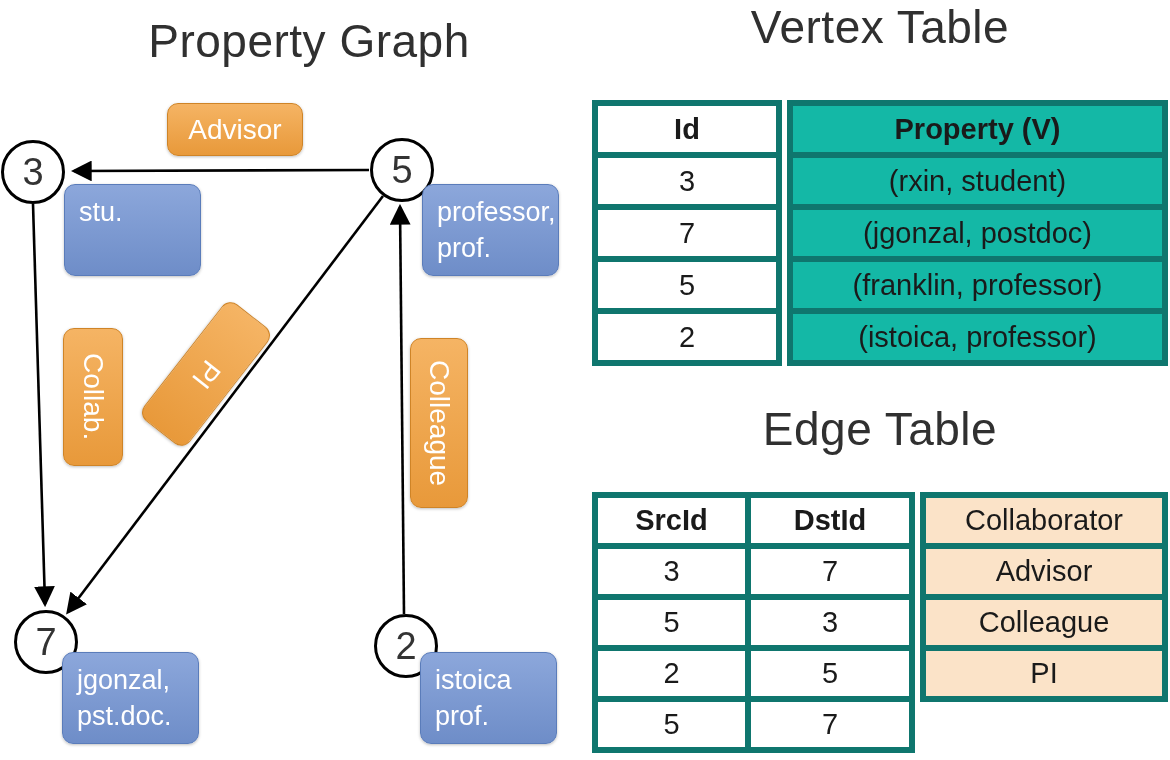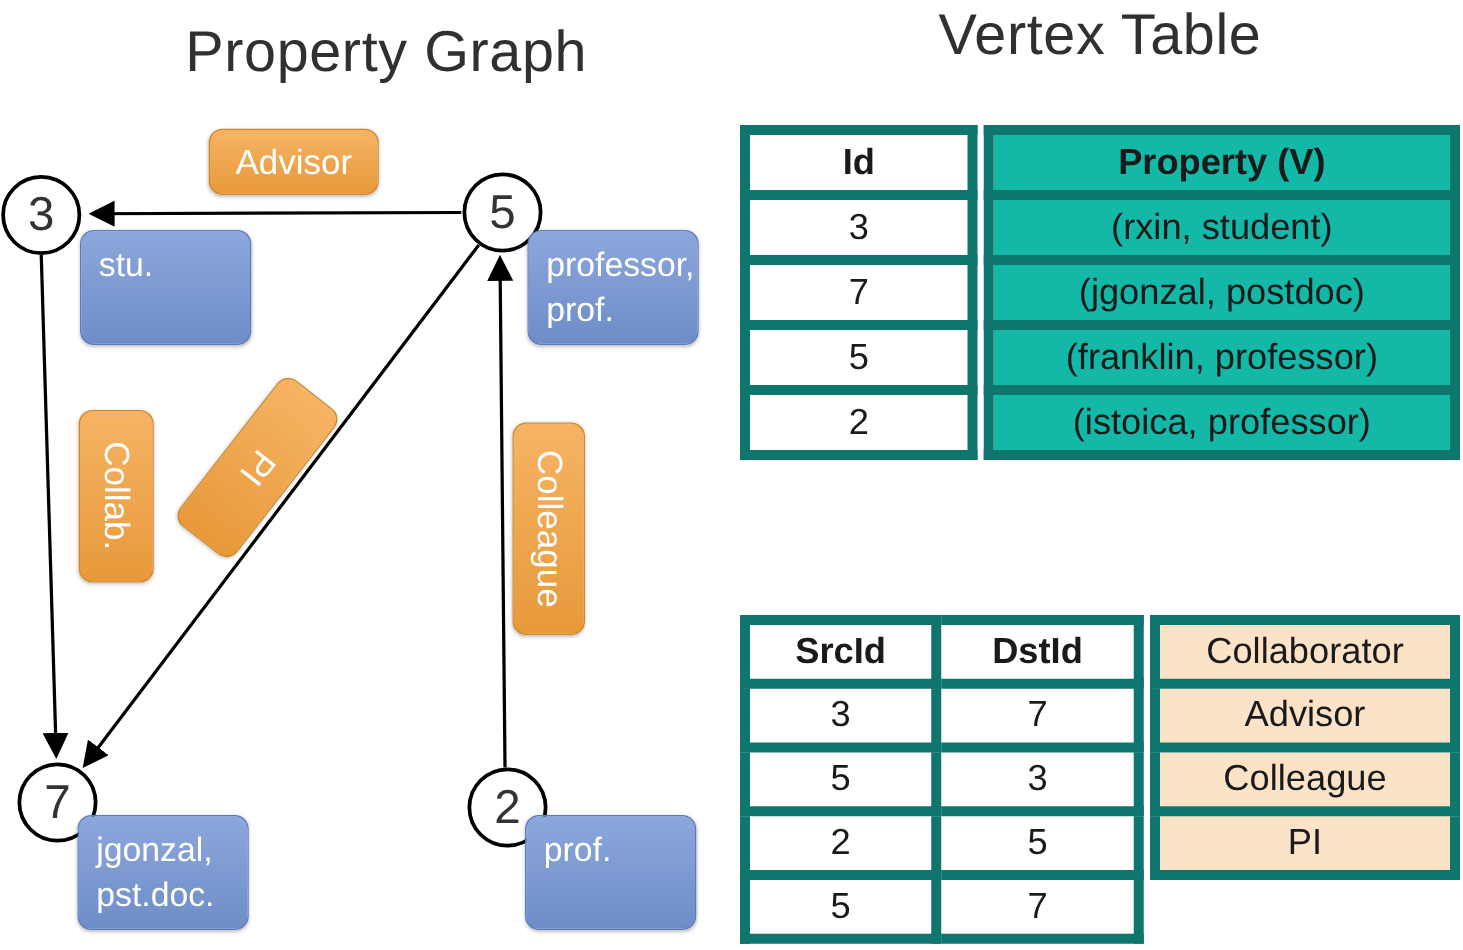--- a/index.html
+++ b/index.html
@@ -29,21 +29,21 @@
             border:1px solid #cf8427; color:#fff;
             display:flex; align-items:center; justify-content:center;
             font-size:28px; box-shadow:0 1px 3px rgba(0,0,0,0.25); z-index:5; }
   .elabel .vtext { writing-mode:vertical-rl; }
 
   .edges { position:absolute; left:0; top:0; z-index:2; }
 
   
   table.tbl { position:absolute; border-collapse:collapse; table-layout:fixed;
               border:3px solid #000; background:#fff; z-index:2; }
-  table.tbl th, table.tbl td { border:8px solid #0f766e; text-align:center;
+  table.tbl th, table.tbl td { border:6px solid #0f766e; text-align:center;
               vertical-align:middle; font-size:29px; color:#1a1a1a; overflow:hidden; white-space:nowrap; }
   table.tbl th { font-weight:bold; }
   table.tbl td { font-weight:normal; }
   .vt th, .vt td { height:52px; }
   .et th, .et td { height:51px; }
   .cellblue  { background:#14b8a6; }
   .cellorange{ background:#fbe3c8; }
 </style>
 </head>
 <body>
@@ -57,20 +57,21 @@
       </marker>
     </defs>
     <line x1="369" y1="170" x2="74" y2="171" stroke="#000" stroke-width="2.6" marker-end="url(#arrowhead)"></line>
     <line x1="33" y1="204" x2="45" y2="604" stroke="#000" stroke-width="2.6" marker-end="url(#arrowhead)"></line>
     <line x1="383" y1="196" x2="68" y2="612" stroke="#000" stroke-width="2.6" marker-end="url(#arrowhead)"></line>
     <line x1="404" y1="614" x2="400" y2="207" stroke="#000" stroke-width="2.6" marker-end="url(#arrowhead)"></line>
   </svg>
 
   <div class="big-title" style="left:0px; top:14px; width:570px;margin-left:24px;">Property Graph</div>
   <div class="big-title" style="left:592px; top:0; width:576px;">Vertex Table</div>
+  <div class="big-title" style="left:592px; top:402px; width:576px;">Edge Table</div>
 
   <div class="vnode" style="left:1px; top:140px;">
     <span>3</span>
   </div>
   <div class="vnode" style="left:370px; top:138px;">
     <span>5</span>
   </div>
   <div class="vnode" style="left:14px; top:610px;">
     <span>7</span>
   </div>
@@ -83,20 +84,21 @@
   </div>
   <div class="vprop" style="left:422px; top:184px;">
     <div>professor,</div>
     <div>prof.</div>
   </div>
   <div class="vprop" style="left:62px; top:652px;">
     <div>jgonzal,</div>
     <div>pst.doc.</div>
   </div>
   <div class="vprop" style="left:420px; top:652px;">
+    <div>istoica</div>
     <div>prof.</div>
   </div>
 
   <div class="elabel" style="left:167px; top:103px; width:136px; height:53px;">
     <span>Advisor</span>
   </div>
   <div class="elabel" style="left:63px; top:328px; width:60px; height:138px;">
     <span class="vtext">Collab.</span>
   </div>
   <div class="elabel" style="left:177px; top:300px; width:58px; height:148px; transform:rotate(38deg);">

